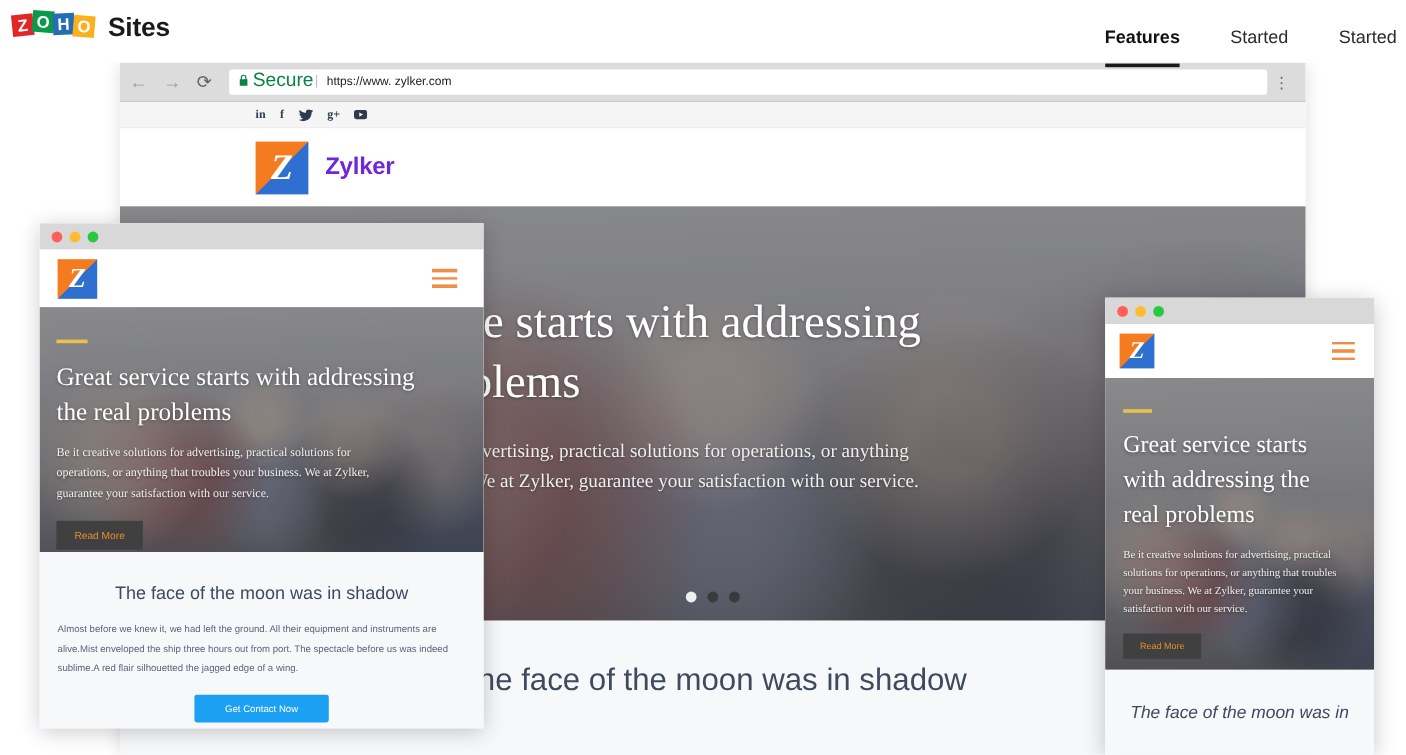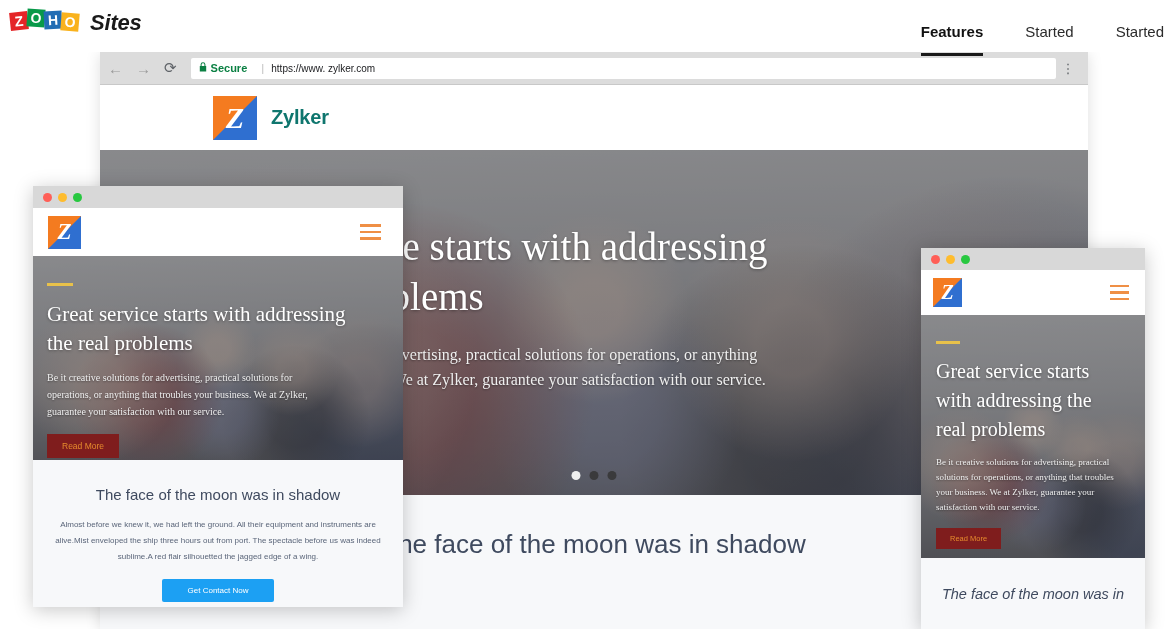--- a/index.html
+++ b/index.html
@@ -30,21 +30,20 @@
     font-family: "Liberation Sans", sans-serif;
     position: relative;
   }
   .zoho-logo .b-z { background: #e42527; transform: rotate(-6deg); top: 2px; }
   .zoho-logo .b-o1 { background: #089949; transform: rotate(4deg); top: -1px; margin-left: -1px; }
   .zoho-logo .b-h { background: #226db4; transform: rotate(-3deg); top: 1px; margin-left: -1px; }
   .zoho-logo .b-o2 { background: #f9b21d; transform: rotate(5deg); top: 3px; margin-left: -1px; }
   .zoho-title {
     font-size: 22px; font-weight: bold; color: #1a1a1a;
     letter-spacing: -0.2px;
-    font-style: italic;
   }
   .zoho-nav {
     position: absolute; right: 0; top: 0;
     height: 52px; display: flex; align-items: center; gap: 42px;
     padding-right: 8px;
   }
   .zoho-nav .nv {
     font-size: 15px; color: #2b2b2b; position: relative;
     padding-bottom: 2px; white-space: nowrap; margin-top: 12px;
   }
@@ -72,21 +71,21 @@
     color: #9a9a9a; font-size: 15px; margin-right: 13px;
     line-height: 1; user-select: none;
   }
   .dw-reload { color: #5f6368; font-size: 15px; margin-right: 14px; }
   .dw-url {
     flex: 1; height: 21px; background: #fff; border-radius: 2px;
     display: flex; align-items: center; padding: 0 8px;
     font-size: 11.5px; color: #202124;
   }
   .dw-lock { color: #0b8043; font-size: 9px; margin-right: 4px; }
-  .dw-secure { color: #0b8043; font-size: 11px; margin-right: 14px; font-weight: bold; }
+  .dw-secure { color: #0b8043; font-size: 16px; margin-right: 1px; }
   .dw-sep { color: #c0c0c0; margin-right: 7px; }
   .dw-urltext { color: #202124; font-size: 10px; }
   .dw-kebab {
     width: 24px; text-align: center; color: #5f6368;
     font-size: 13px; letter-spacing: 0; line-height: 1;
   }
   .dw-socialbar {
     height: 22px; background: #f5f5f5;
     display: flex; align-items: center; padding-left: 113px; gap: 12px;
     border-bottom: 1px solid #ececec;
@@ -106,21 +105,21 @@
     width: 44px; height: 44px; position: relative; overflow: hidden;
     background: linear-gradient(135deg, #f47b20 0%, #f47b20 49.8%, #2f6fd0 50.2%, #2f6fd0 100%);
   }
   .zy-logo .zy-z {
     position: absolute; inset: 0;
     color: #fff; font-weight: bold; font-size: 30px;
     font-family: "Liberation Serif", serif;
     display: flex; align-items: center; justify-content: center;
     font-style: italic;
   }
-  .zy-name { font-size: 20px; color: #0f766e; font-weight: bold; letter-spacing: -0.2px; text-align: center; }
+  .zy-name { font-size: 20px; color: #6d28d9; font-weight: bold; letter-spacing: -0.2px; text-align: center; }
   .dw-nav { margin-left: auto; display: flex; align-items: center; gap: 38px; }
   .dw-nav .pill {
     background: #f0a15a; color: #fff; font-size: 12.5px;
     padding: 5px 17px; border-radius: 3px;
   }
   .dw-nav .lnk { color: #47556b; font-size: 12.5px; }
 
   
   .hero {
     position: relative; overflow: hidden;
@@ -145,21 +144,21 @@
   .hero-dash { background: #e8c14a; }
   .hero-h1 {
     color: #fff; font-family: "Liberation Serif", serif; font-weight: normal;
     text-shadow: 0 1px 3px rgba(0,0,0,0.35);
   }
   .hero-p {
     color: #efefef; font-family: "Liberation Serif", serif;
     text-shadow: 0 1px 2px rgba(0,0,0,0.4);
   }
   .hero-btn {
-    display: inline-block; background: #7f1d1d; color: #e58b2d;
+    display: inline-block; background: #404040; color: #e58b2d;
     text-align: center;
   }
   .dots { position: absolute; z-index: 3; display: flex; }
   .dots i { display: block; border-radius: 50%; }
 
   
   .dw-hero { height: 345px; }
   .dw-hero .hero-inner { padding: 48px 0 0 113px; }
   .dw-hero .hero-dash { width: 54px; height: 3px; margin-bottom: 21px; }
   .dw-hero .hero-h1 { font-size: 39px; line-height: 50px; max-width: 560px; }
@@ -214,21 +213,21 @@
   .tw-hero .hero-p { font-size: 10px; line-height: 17px; max-width: 290px; margin-top: 11px; }
   .tw-hero .hero-btn { font-size: 8.5px; padding: 7px 15px; margin-top: 14px; }
   .tw-section {
     background: #f7f8fa; height: 147px;
     display: flex; flex-direction: column; align-items: center;
     padding: 26px 14px 0;
   }
   .tw-section h2 { font-size: 15px; color: #3f4a5f; font-weight: normal; }
   .tw-section p {
     font-size: 8px; line-height: 16px; color: #5a6579;
-    text-align: center; margin-top: 14px; max-width: 340px;
+    margin-top: 14px; max-width: 340px;
   }
   .tw-cta {
     background: #1ca0f3; color: #fff; font-size: 8px;
     padding: 7px 26px; margin-top: 14px; border-radius: 2px;
   }
 
   
   .mobile-win {
     position: absolute; left: 921px; top: 248px;
     width: 224px; height: 381px;
@@ -290,20 +289,36 @@
             <path d="M1.6 4V2.6a2.4 2.4 0 014.8 0V4H7.2v5.4H0.8V4H1.6zm1 0h2.8V2.6a1.4 1.4 0 10-2.8 0V4z" fill="#0b8043"></path>
           </svg>
       </span>
       <span class="dw-secure">Secure</span>
       <span class="dw-sep">|</span>
       <span class="dw-urltext">https://www. zylker.com</span>
     </div>
     <span class="dw-kebab">⋮</span>
   </div>
 
+  <div class="dw-socialbar">
+    <span class="sicon">in</span>
+    <span class="sicon">f</span>
+    <span class="sicon">
+      <svg width="12" height="10" viewBox="0 0 16 13">
+          <path d="M16 1.6a6.3 6.3 0 01-1.9.5A3.3 3.3 0 0015.5.3a6.6 6.6 0 01-2.1.8A3.3 3.3 0 007.8 4 9.3 9.3 0 011.1.6a3.3 3.3 0 001 4.4 3.3 3.3 0 01-1.5-.4 3.3 3.3 0 002.6 3.3 3.3 3.3 0 01-1.5.1 3.3 3.3 0 003.1 2.3A6.6 6.6 0 010 11.6a9.3 9.3 0 005 1.5c6.1 0 9.4-5 9.2-9.6A6.6 6.6 0 0016 1.6z" fill="#2e3a4d"></path>
+        </svg>
+    </span>
+    <span class="sicon">g+</span>
+    <span class="sicon">
+      <svg width="11" height="9" viewBox="0 0 14 10">
+          <rect x="0" y="0" width="14" height="10" rx="2.6" fill="#2e3a4d"></rect>
+          <path d="M5.6 2.8l4 2.2-4 2.2z" fill="#f5f5f5"></path>
+        </svg>
+    </span>
+  </div>
 
   <div class="dw-header">
     <div class="zylker-brand">
       <div class="zy-logo">
         <span class="zy-z">Z</span>
       </div>
       <span class="zy-name">Zylker</span>
     </div>
   </div>
 

